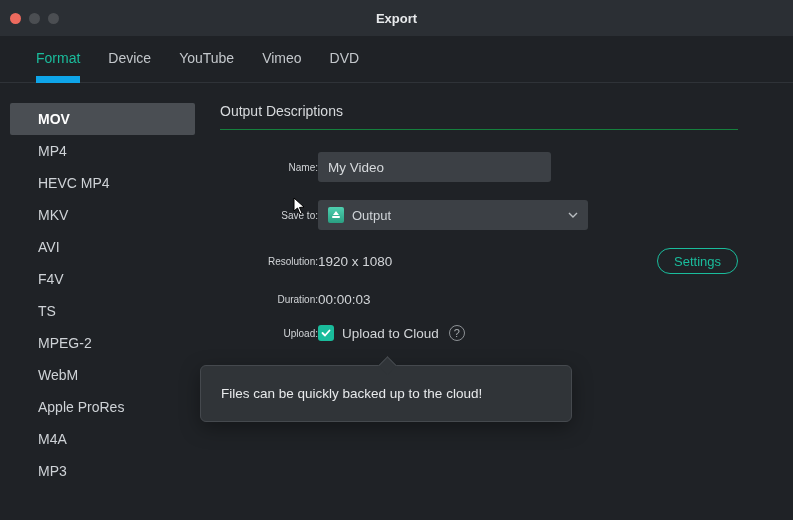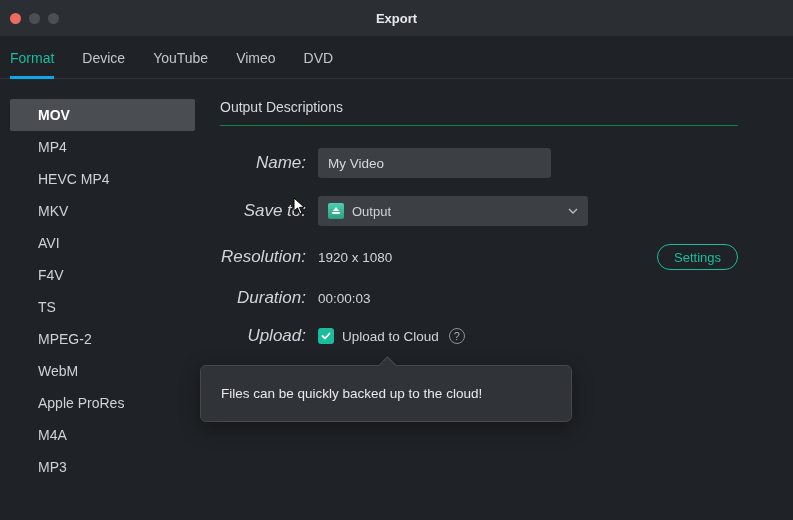--- a/index.html
+++ b/index.html
@@ -20,35 +20,35 @@
 .tl-close { background: #ed6a5e; }
 .tl-min   { background: #4b4e52; }
 .tl-max   { background: #4b4e52; }
 .title { position: absolute; left: 0; right: 0; text-align: center; font-size: 13px; font-weight: 600; color: #e7e9eb; pointer-events: none; }
 
 .tabs {
   display: flex; gap: 28px; padding: 10px 10px 0 10px;
   border-bottom: 1px solid #2f3338;
 }
 .tab { padding: 4px 0 10px 0; font-size: 14px; color: #c3c7cb; cursor: pointer; }
-.tab.active { color: #1abc9c; border-bottom: 3px solid #0ea5e9; margin-bottom: -1px; }
+.tab.active { color: #1abc9c; border-bottom: 7px solid #0ea5e9; margin-bottom: -1px; margin-left: 26px; }
 
 .body { display: flex; padding: 20px 0 0 10px; }
 .sidebar { width: 185px; }
 .fmt {
   height: 32px; display: flex; align-items: center;
   padding-left: 28px; font-size: 14px; color: #cfd3d7;
   cursor: pointer; border-radius: 2px;
 }
 .fmt.active { background: #4a4e53; color: #fff; font-weight: 600; }
 
 .pane { flex: 1; padding: 0 55px 0 25px; }
 .pane-title { font-size: 14px; color: #d7dadd; padding-bottom: 10px; border-bottom: 1px solid #15803d; margin-bottom: 22px; }
 .row { display: flex; align-items: center; margin-bottom: 18px; }
-.label { width: 98px; text-align: right; padding-right: 12px; font-size: 17px; color: #d2d5d8; font-style: italic; }
+.label { width: 98px; text-align: right; font-size: 10px; color: #d2d5d8; }
 .val { font-size: 13.5px; color: #d2d5d8; }
 .name-input {
   width: 233px; height: 30px; background: #3c4045; border: none; border-radius: 3px;
   color: #d6d9dc; padding: 0 10px; font-size: 13.5px; outline: none;
 }
 .save-select {
   width: 270px; height: 30px; background: #3c4045; border-radius: 3px;
   display: flex; align-items: center; padding: 0 10px; cursor: pointer; position: relative;
 }
 .save-icon {

